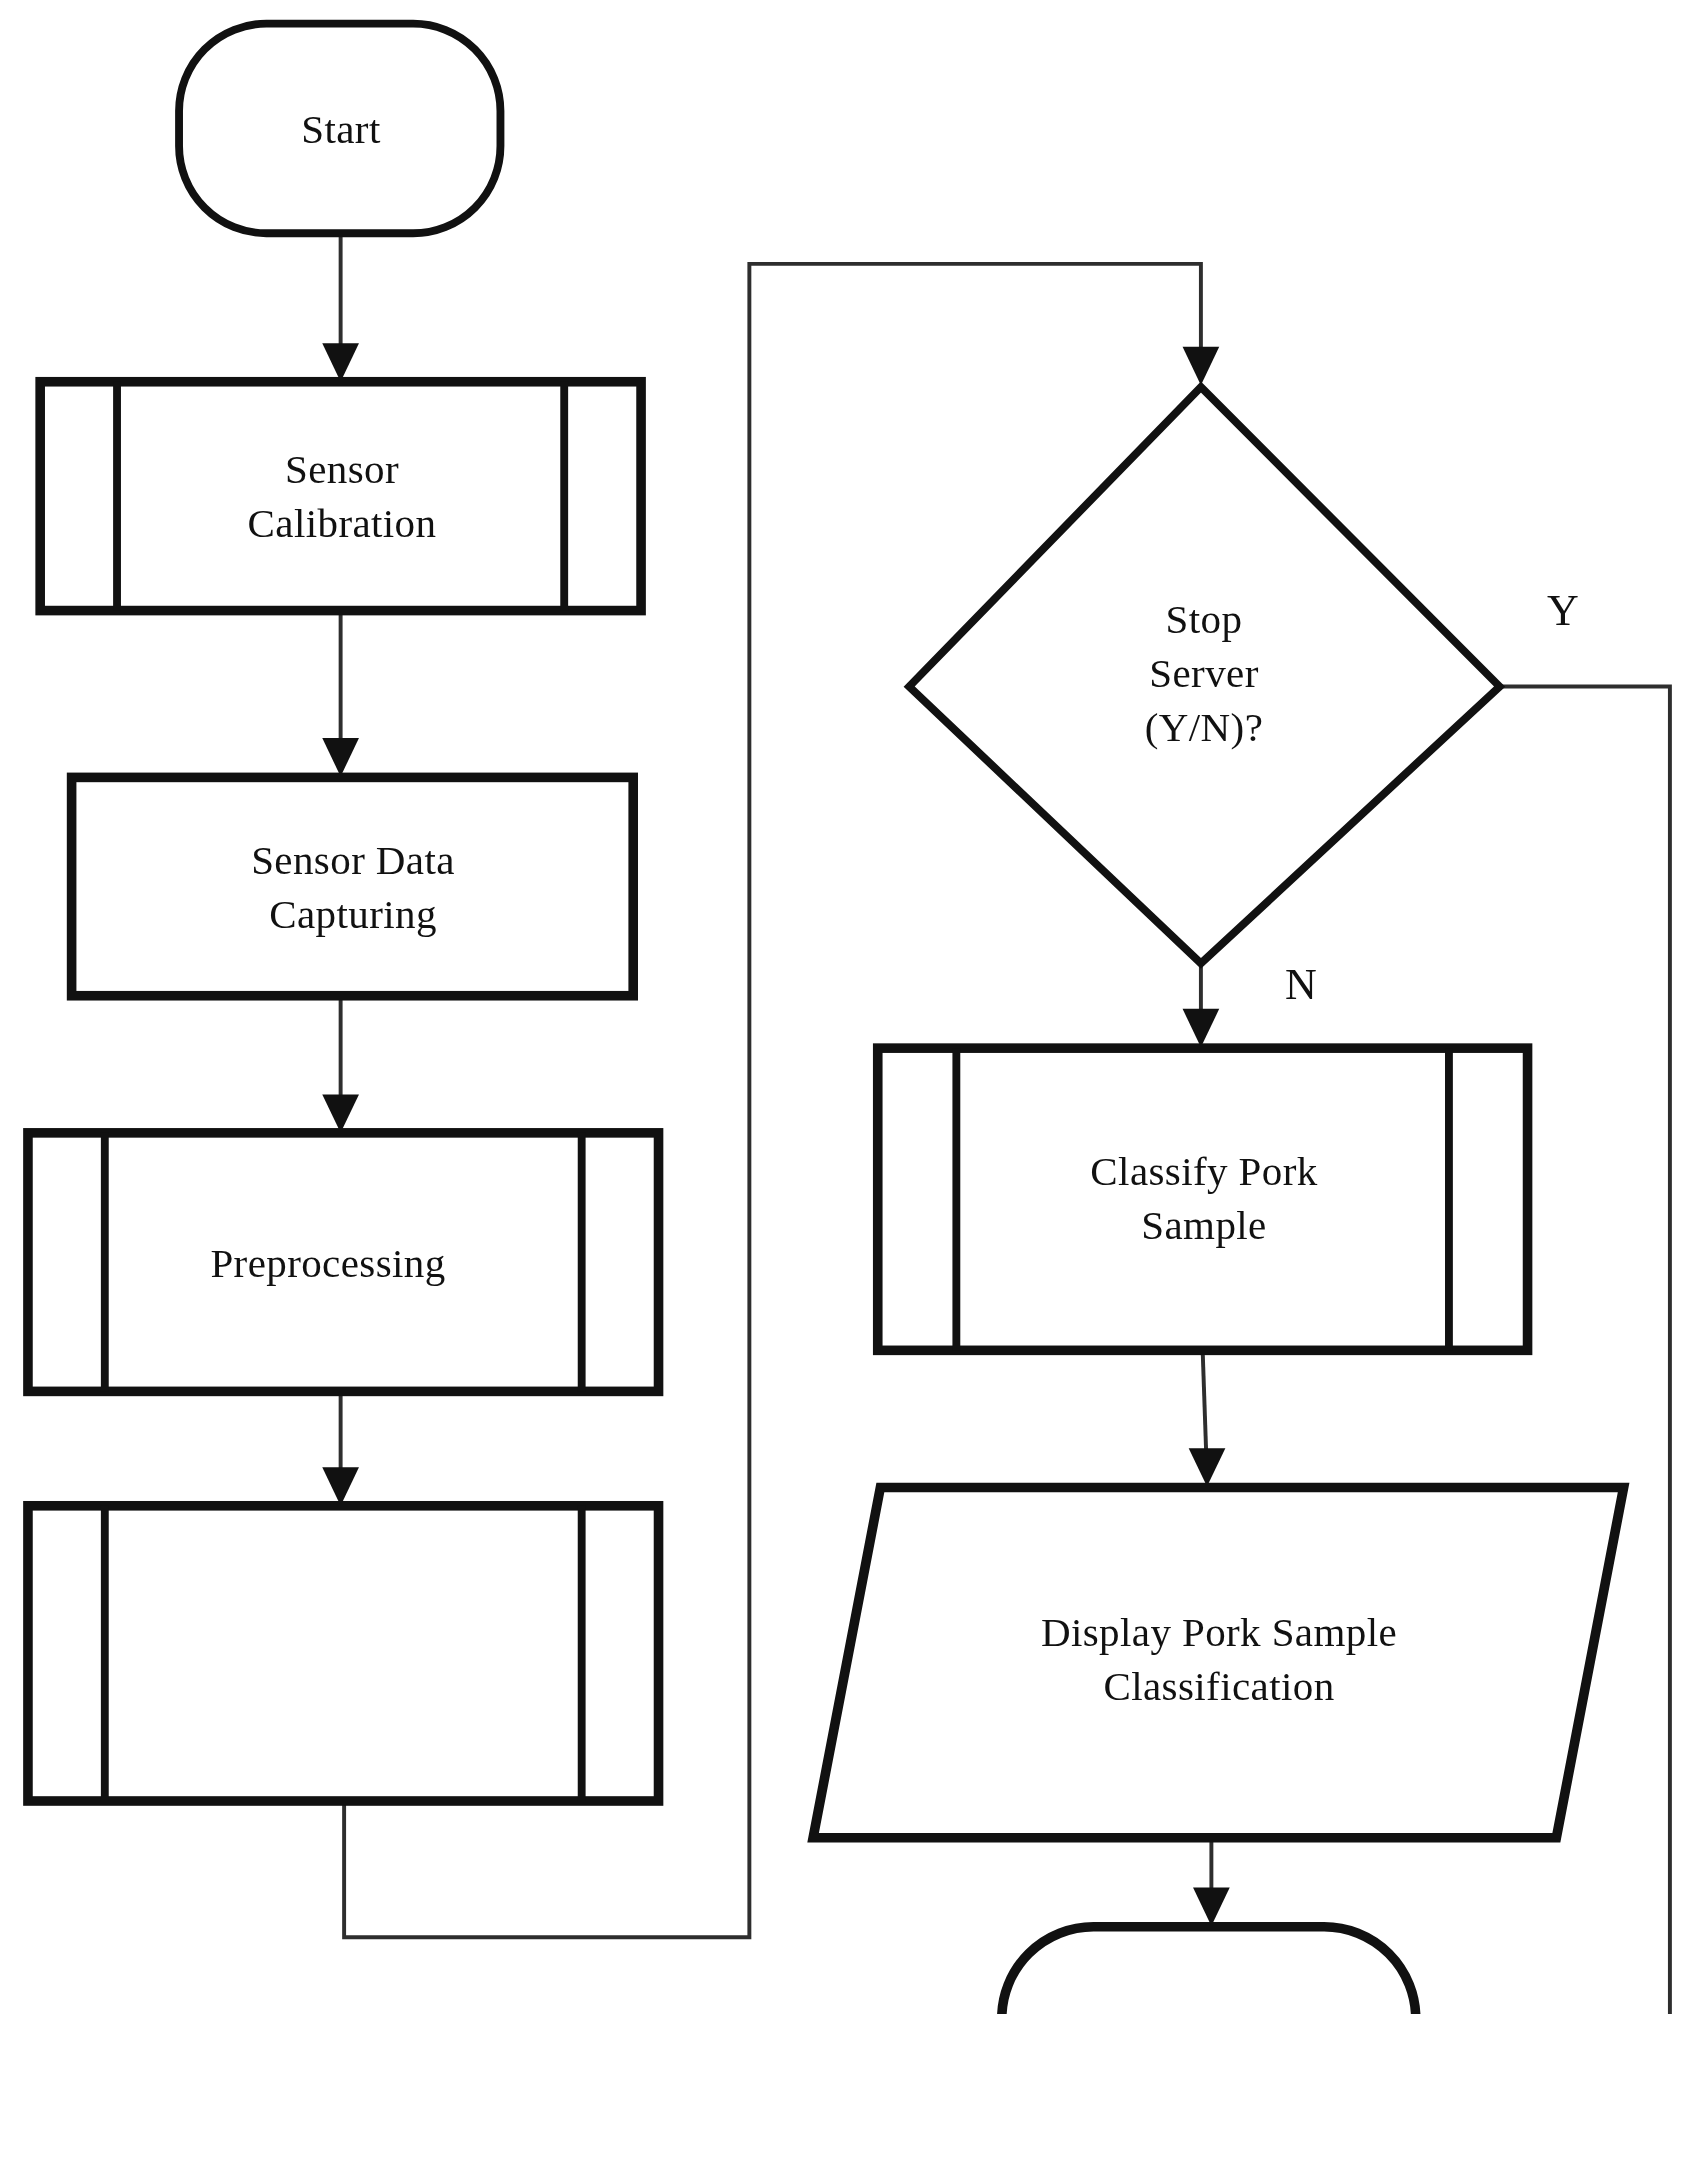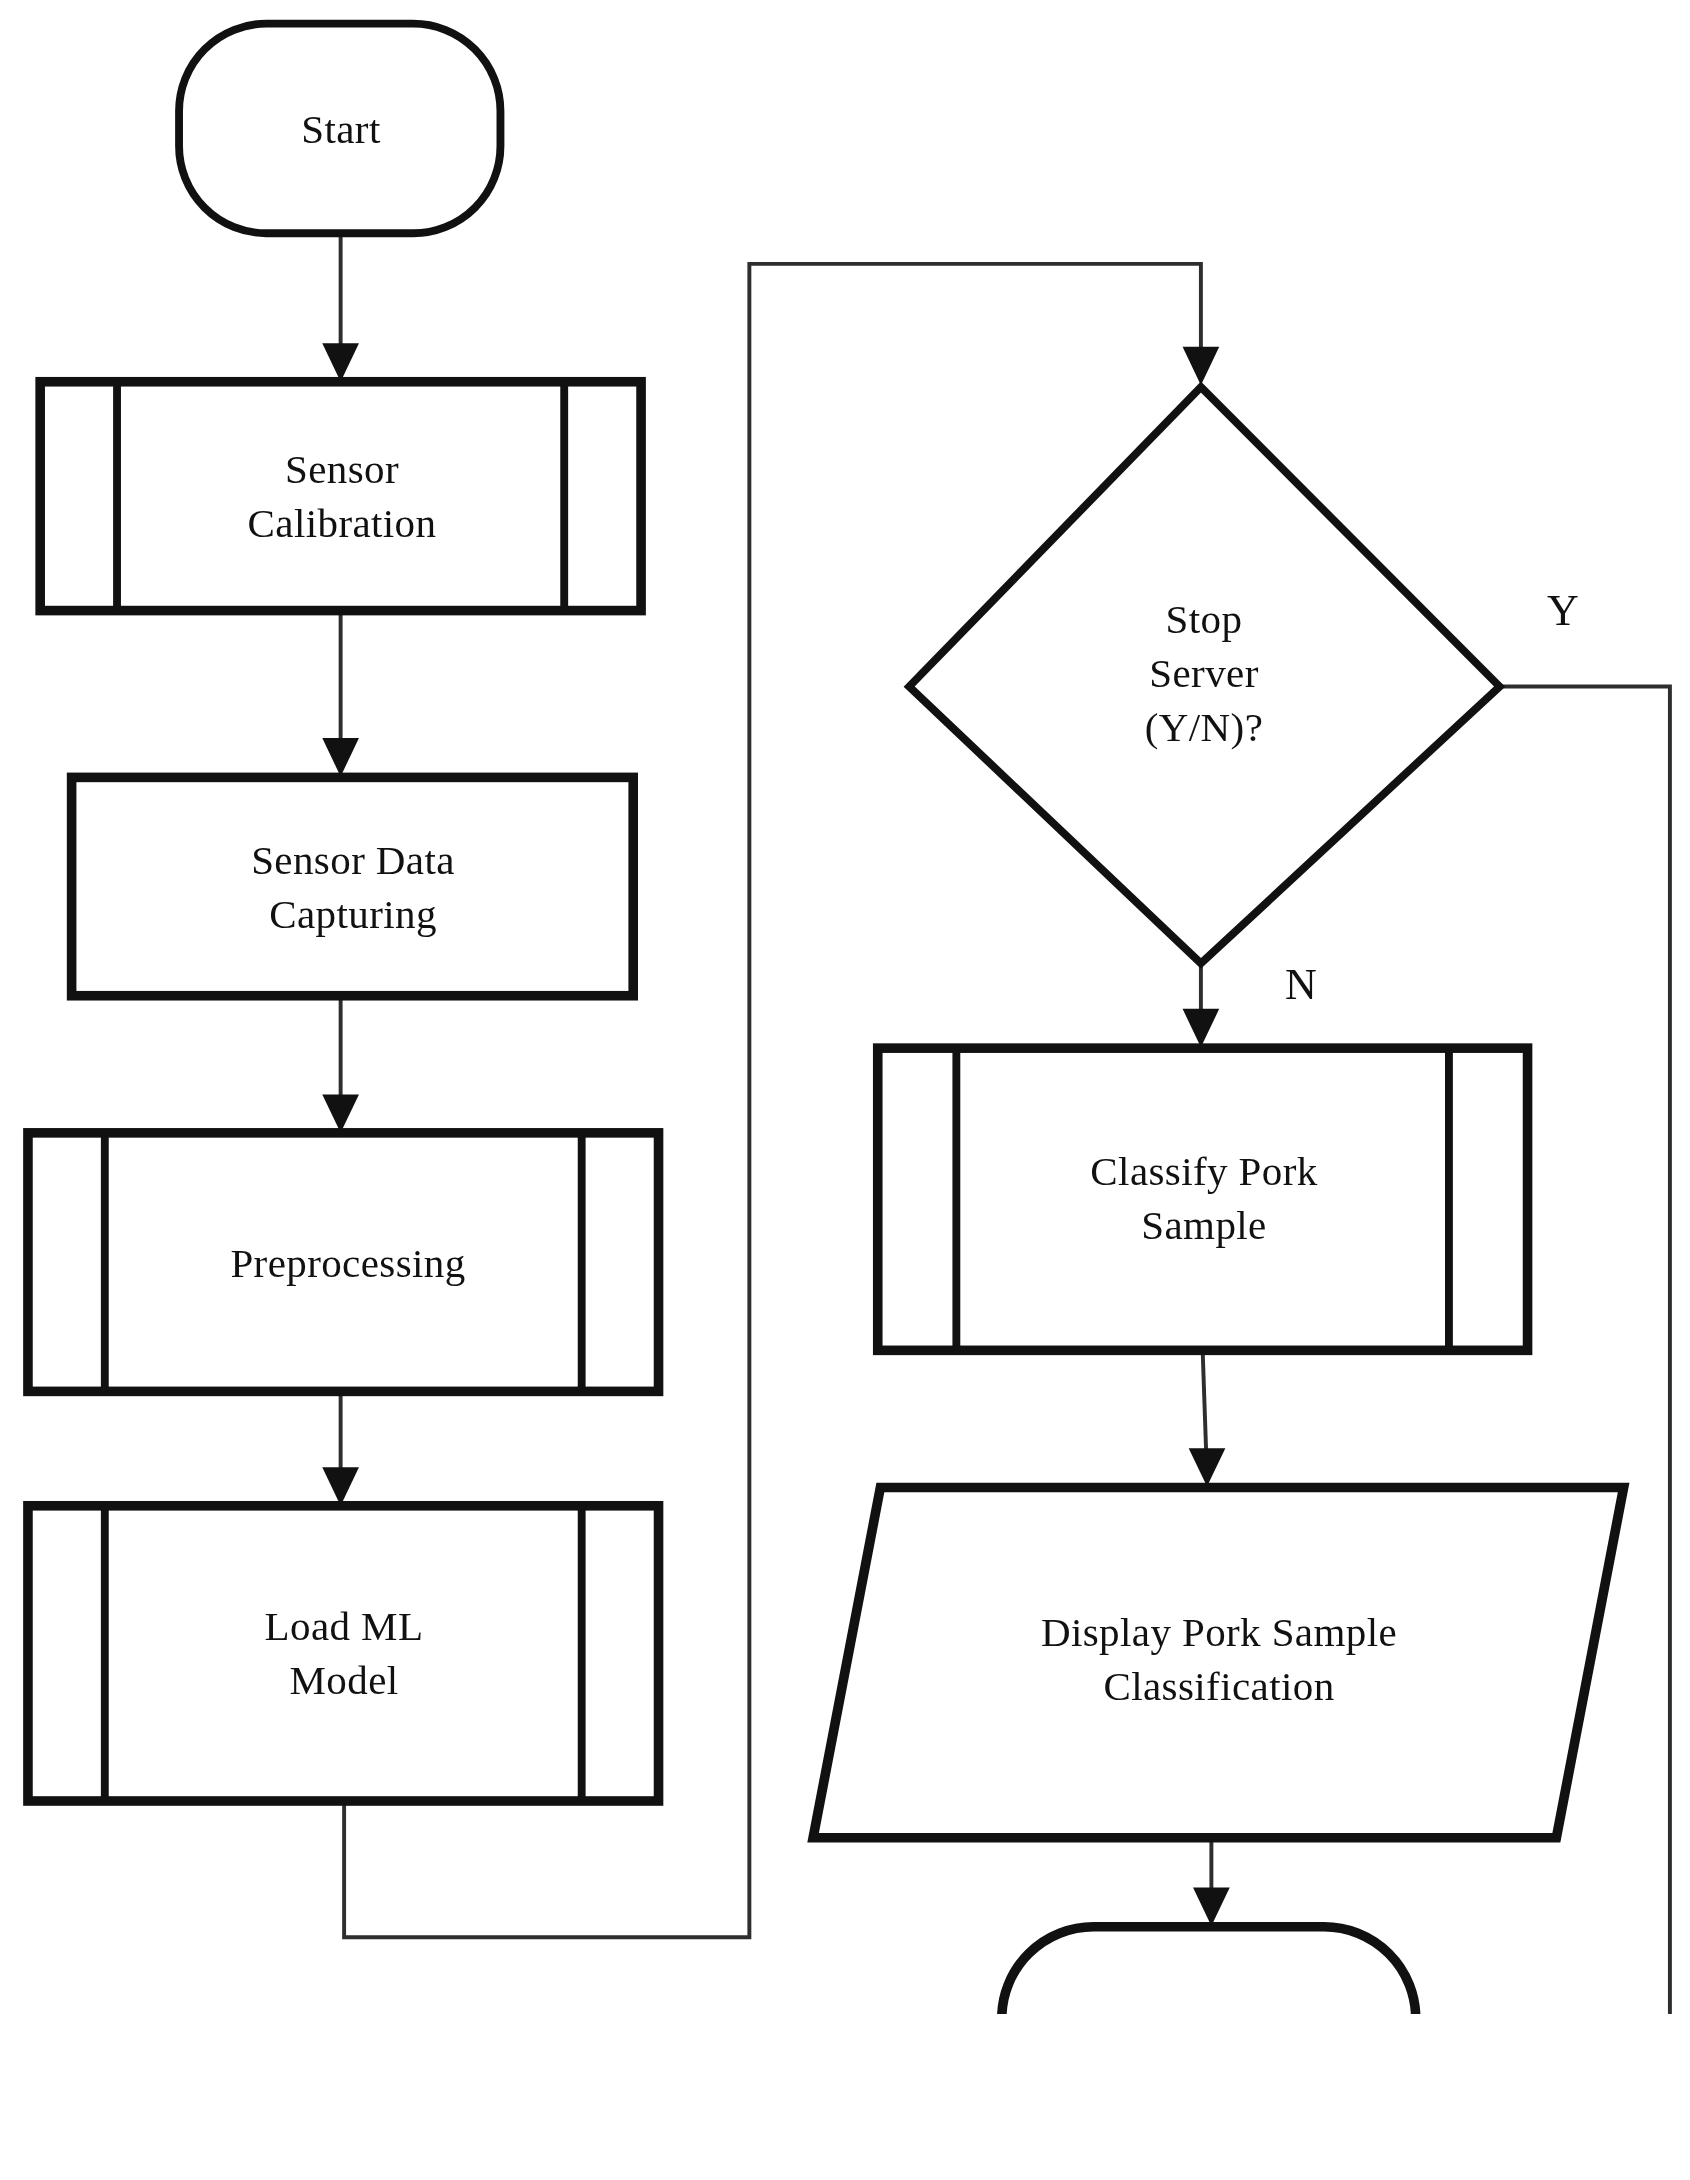--- a/index.html
+++ b/index.html
@@ -103,24 +103,22 @@
   </svg>
 
   <div class="node-label" style="left:341px; top:129px;">Start</div>
 
   <div class="node-label" style="left:353px; top:887px;">Sensor Data
 Capturing</div>
 
   <div class="node-label" style="left:342px; top:496px;">Sensor
 Calibration</div>
 
-  <div class="node-label" style="left:348px; top:1263px;">Preprocessing</div>
+  <div class="node-label" style="left:328px; top:1263px;">Preprocessing</div>
 
-  <div class="node-label" style="left:344px; top:1653px;">Load ML
-Model</div>
 
   <div class="node-label" style="left:1204px; top:673px;">Stop
 Server
 (Y/N)?</div>
 
   <div class="node-label" style="left:1204px; top:1198px;">Classify Pork
 Sample</div>
 
   <div class="node-label" style="left:1219px; top:1659px;">Display Pork Sample
 Classification</div>

